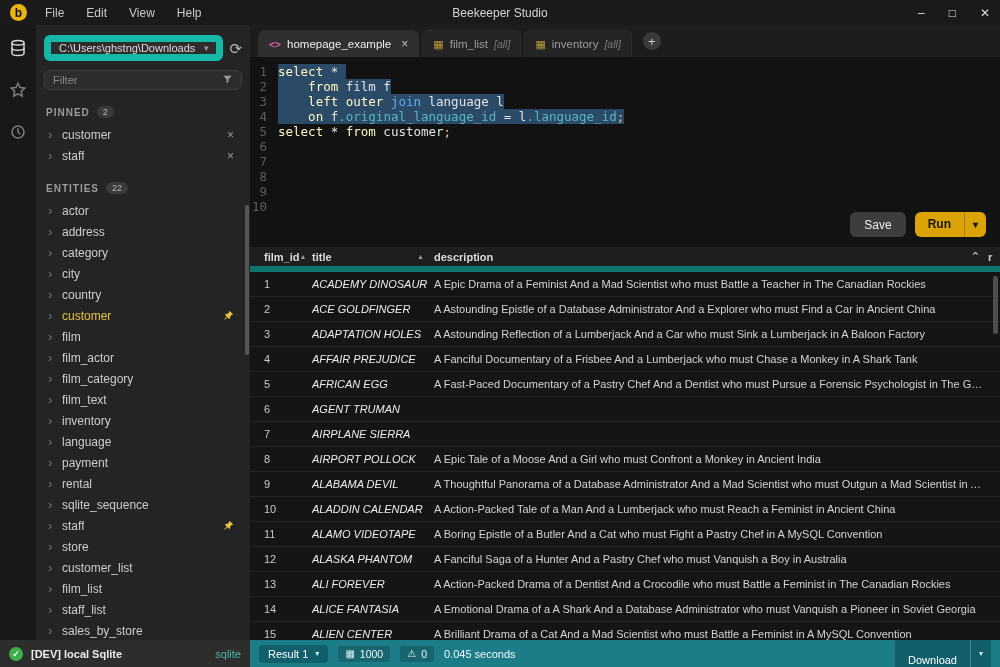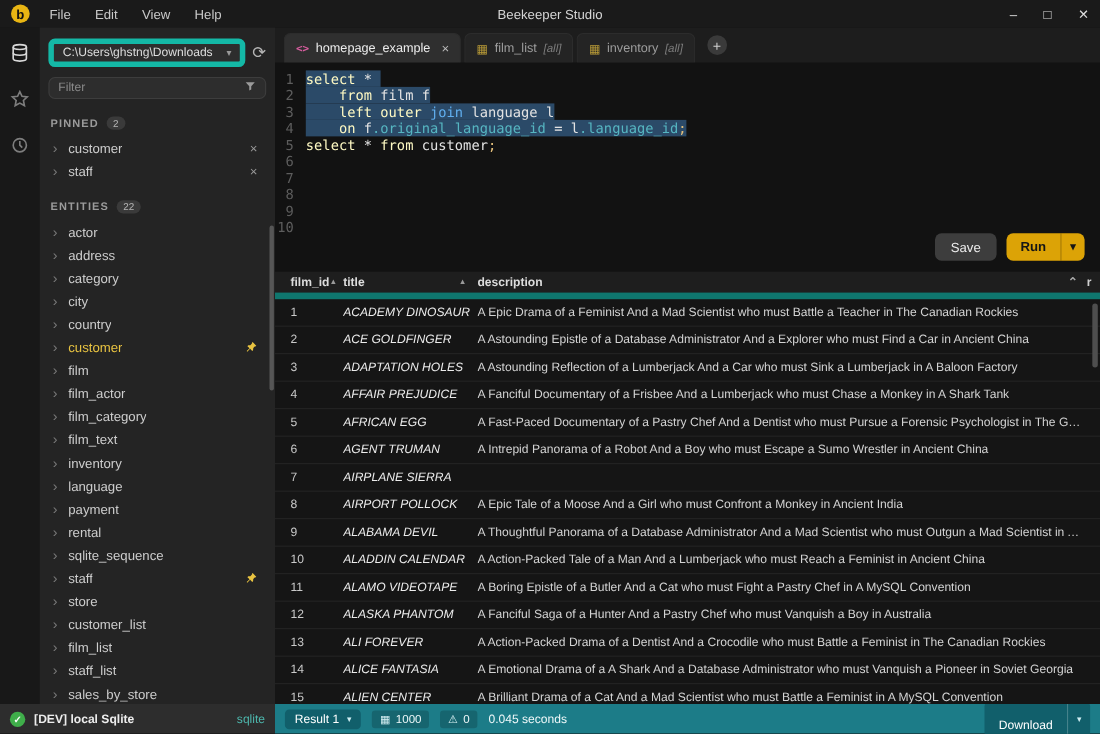--- a/index.html
+++ b/index.html
@@ -20,21 +20,21 @@
   
   .content { flex:1; display:flex; min-height:0; }
 
   .rail { width:36px; background:#181818; display:flex; flex-direction:column; align-items:center;
           padding-top:14px; gap:24px; flex:0 0 auto; }
   .rail svg { display:block; }
 
   .sidebar { width:214px; background:#242424; padding:10px 8px 0 8px; position:relative;
              overflow:hidden; flex:0 0 auto; display:flex; flex-direction:column; }
   .conn-row { display:flex; align-items:center; gap:6px; }
-  .conn-select { flex:1; height:26px; background:#2d2d2d; border:5px solid #14b8a6; border-radius:6px;
+  .conn-select { flex:1; height:26px; background:#2d2d2d; border:7px solid #14b8a6; border-radius:6px;
                  display:flex; align-items:center; padding:0 8px; font-size:11px; color:#ddd;
                  white-space:nowrap; overflow:hidden; }
   .conn-path { overflow:hidden; text-overflow:ellipsis; flex:1; }
   .conn-caret { color:#999; margin-left:4px; font-size:9px; }
   .refresh-btn { color:#b5b5b5; font-size:15px; line-height:1; cursor:pointer; }
   .filter-row { margin-top:9px; height:26px; background:#2d2d2d; border:1px solid #3d3d3d; border-radius:6px;
                 display:flex; align-items:center; padding:0 8px; }
   .filter-row input { flex:1; background:transparent; border:none; outline:none; color:#ddd; font-size:11px; }
   .filter-row input::placeholder { color:#8a8a8a; }
 
@@ -430,21 +430,20 @@
               <div class="td c-desc">A Fanciful Documentary of a Frisbee And a Lumberjack who must Chase a Monkey in A Shark Tank</div>
             </div>
             <div class="trow">
               <div class="td c-id">5</div>
               <div class="td c-title">AFRICAN EGG</div>
               <div class="td c-desc">A Fast-Paced Documentary of a Pastry Chef And a Dentist who must Pursue a Forensic Psychologist in The Gulf of Mexico</div>
             </div>
             <div class="trow">
               <div class="td c-id">6</div>
               <div class="td c-title">AGENT TRUMAN</div>
-              <div class="td c-desc">A Intrepid Panorama of a Robot And a Boy who must Escape a Sumo Wrestler in Ancient China</div>
             </div>
             <div class="trow">
               <div class="td c-id">7</div>
               <div class="td c-title">AIRPLANE SIERRA</div>
             </div>
             <div class="trow">
               <div class="td c-id">8</div>
               <div class="td c-title">AIRPORT POLLOCK</div>
               <div class="td c-desc">A Epic Tale of a Moose And a Girl who must Confront a Monkey in Ancient India</div>
             </div>

